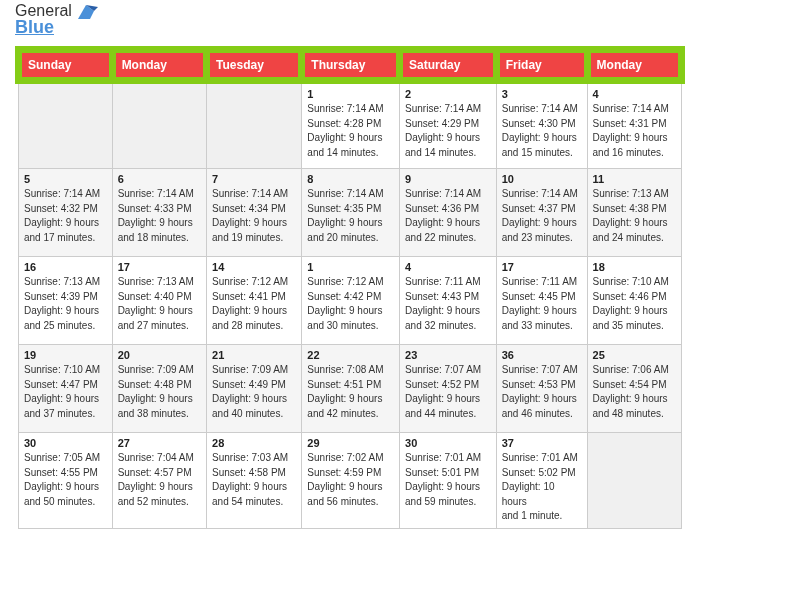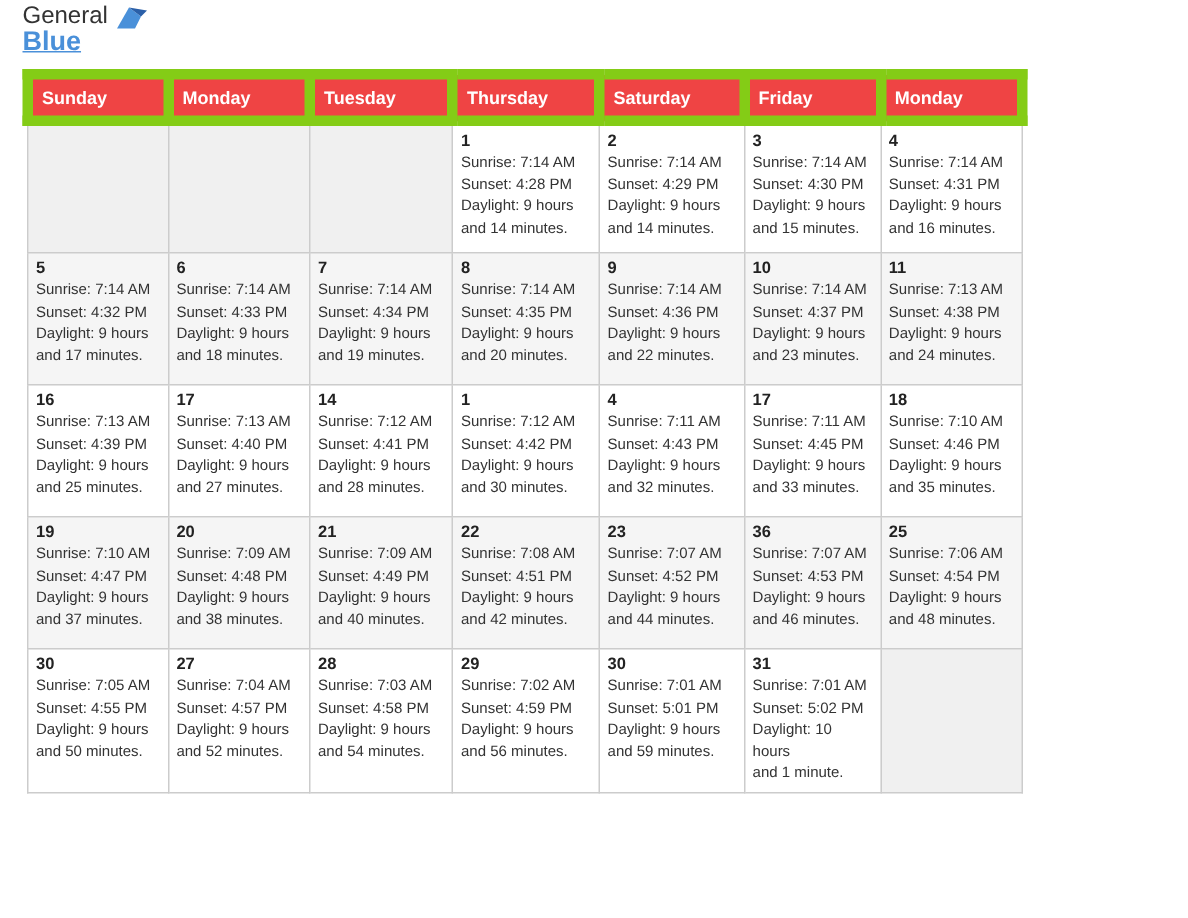--- a/index.html
+++ b/index.html
@@ -249,20 +249,20 @@
           </td>
           <td>
             <div class="day-number">29</div>
             <div class="day-info">Sunrise: 7:02 AM<br>Sunset: 4:59 PM<br>Daylight: 9 hours<br>and 56 minutes.</div>
           </td>
           <td>
             <div class="day-number">30</div>
             <div class="day-info">Sunrise: 7:01 AM<br>Sunset: 5:01 PM<br>Daylight: 9 hours<br>and 59 minutes.</div>
           </td>
           <td>
-            <div class="day-number">31</div>
+            <div class="day-number">37</div>
             <div class="day-info">Sunrise: 7:01 AM<br>Sunset: 5:02 PM<br>Daylight: 10 hours<br>and 1 minute.</div>
           </td>
           <td class="empty"></td>
         </tr>
       </tbody>
   </table>
 </div>
 
 </body></html>

